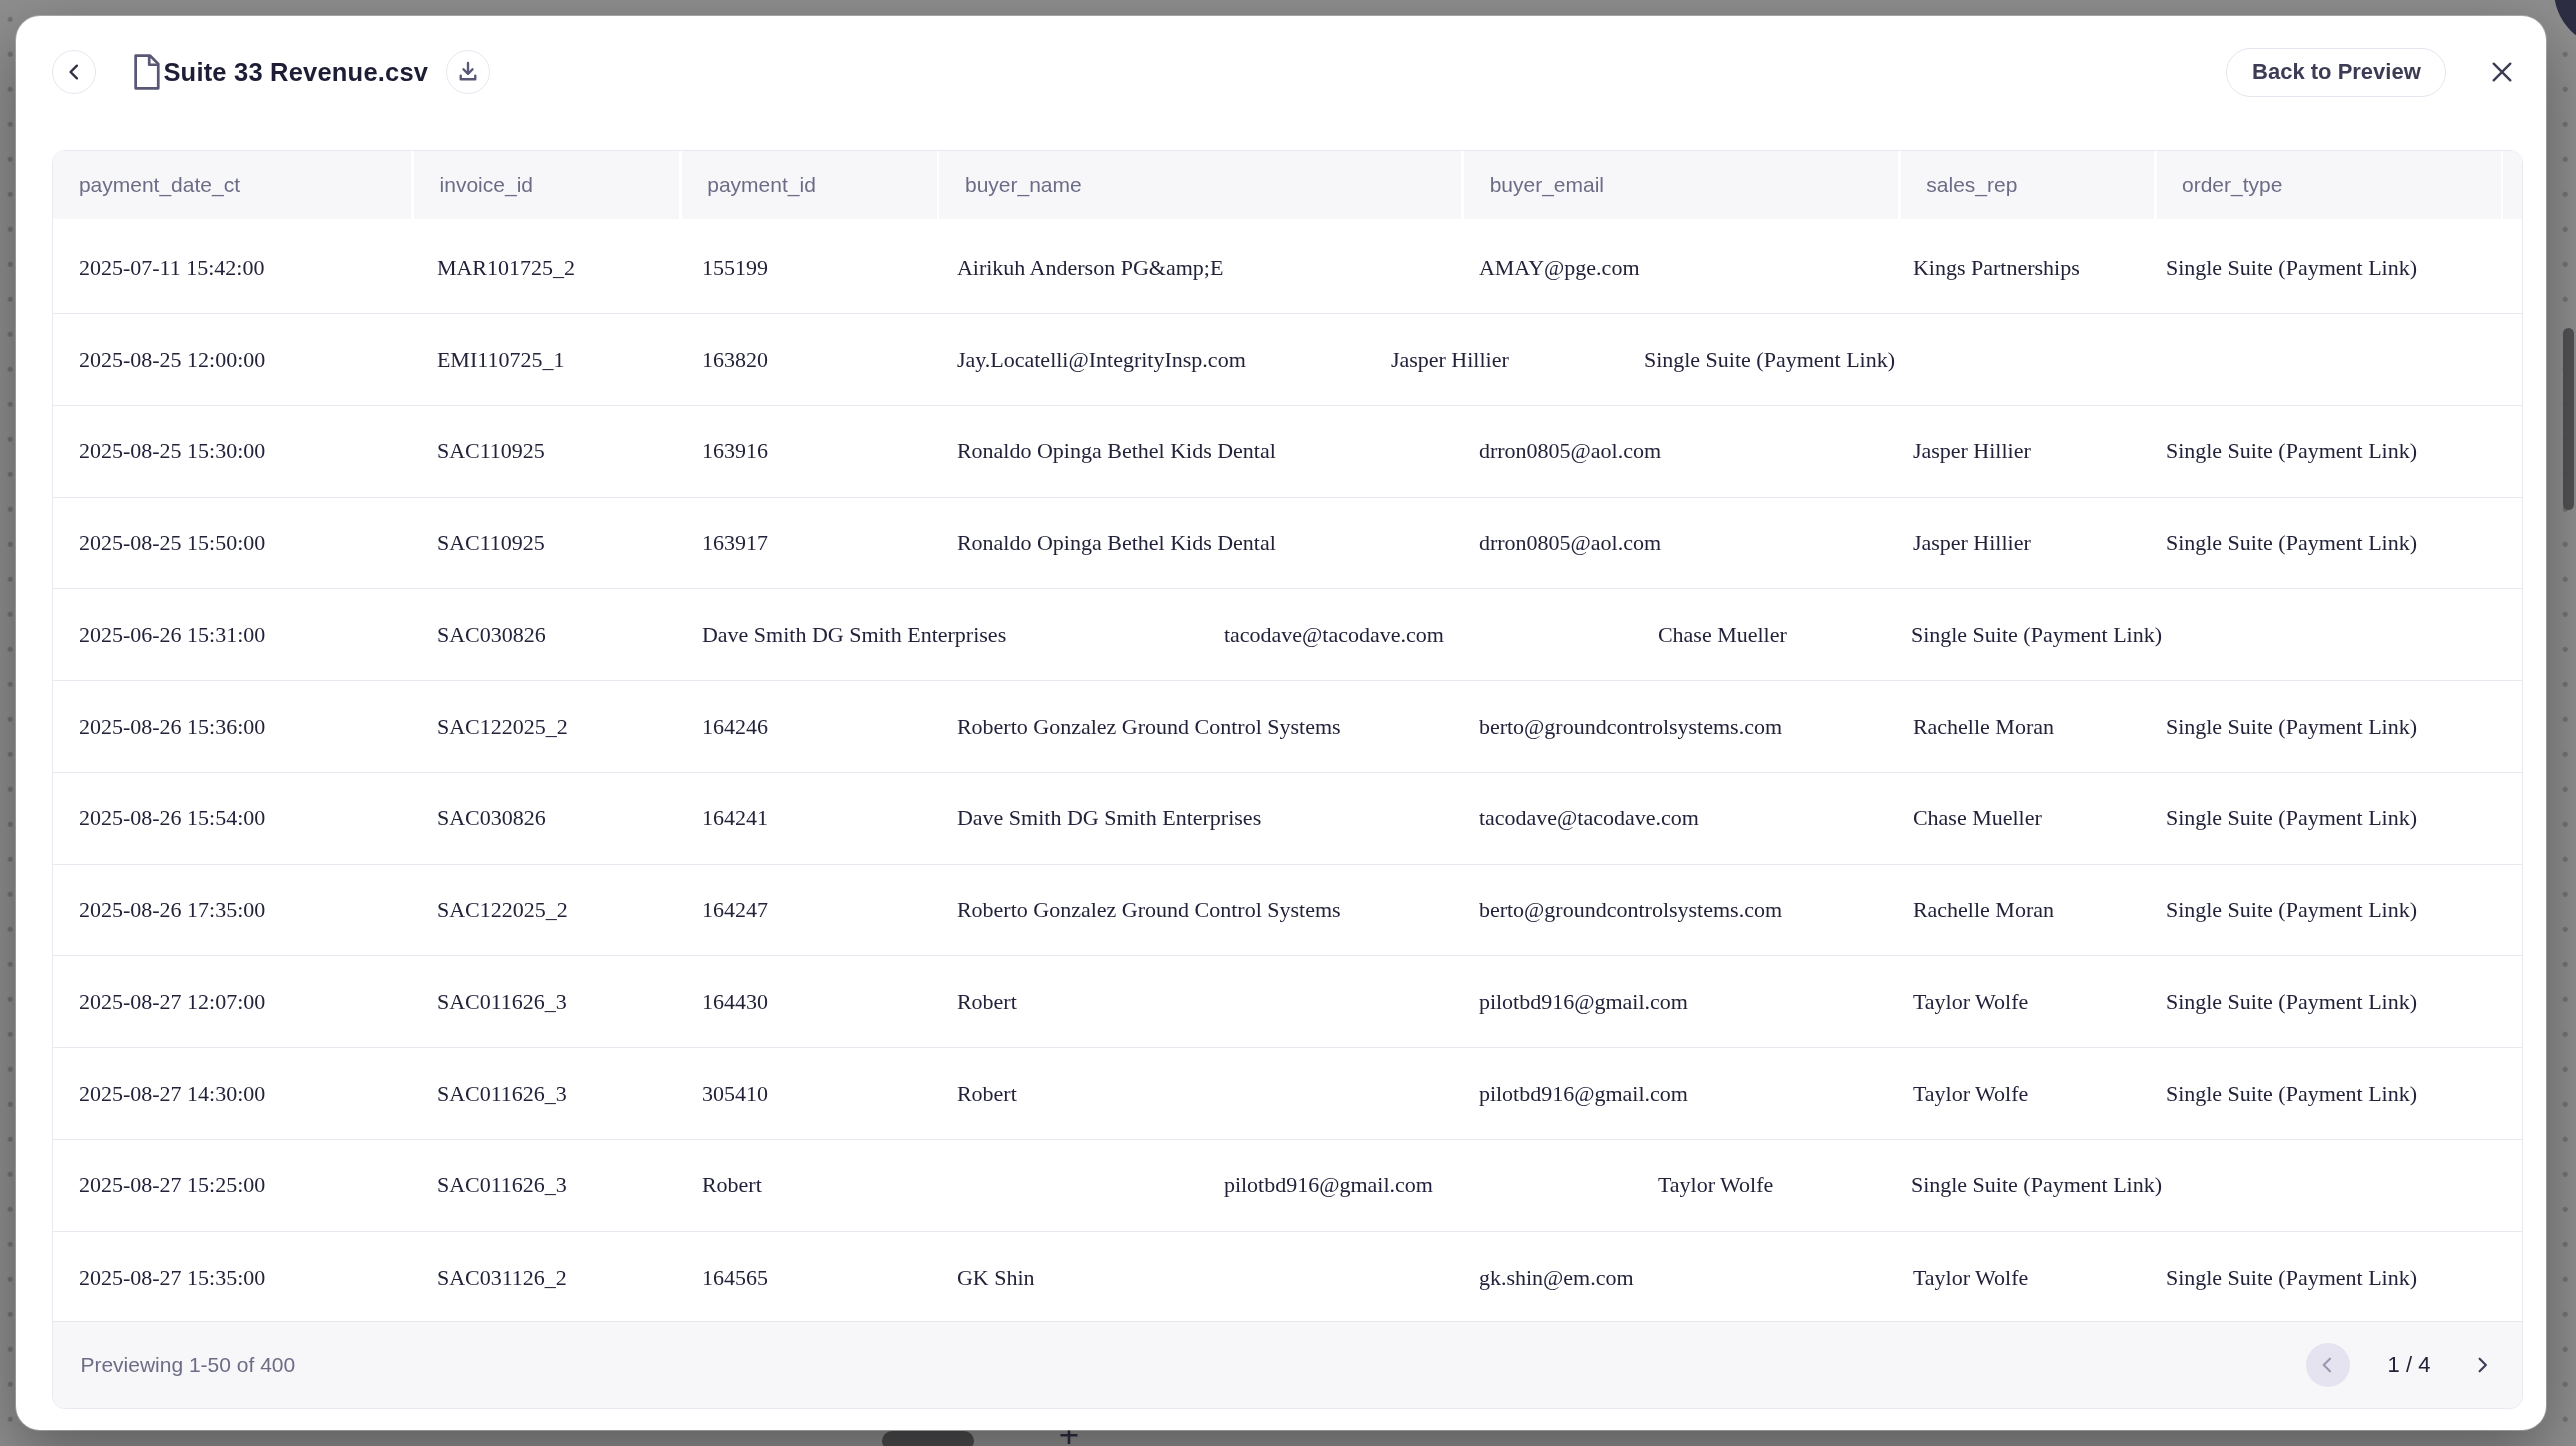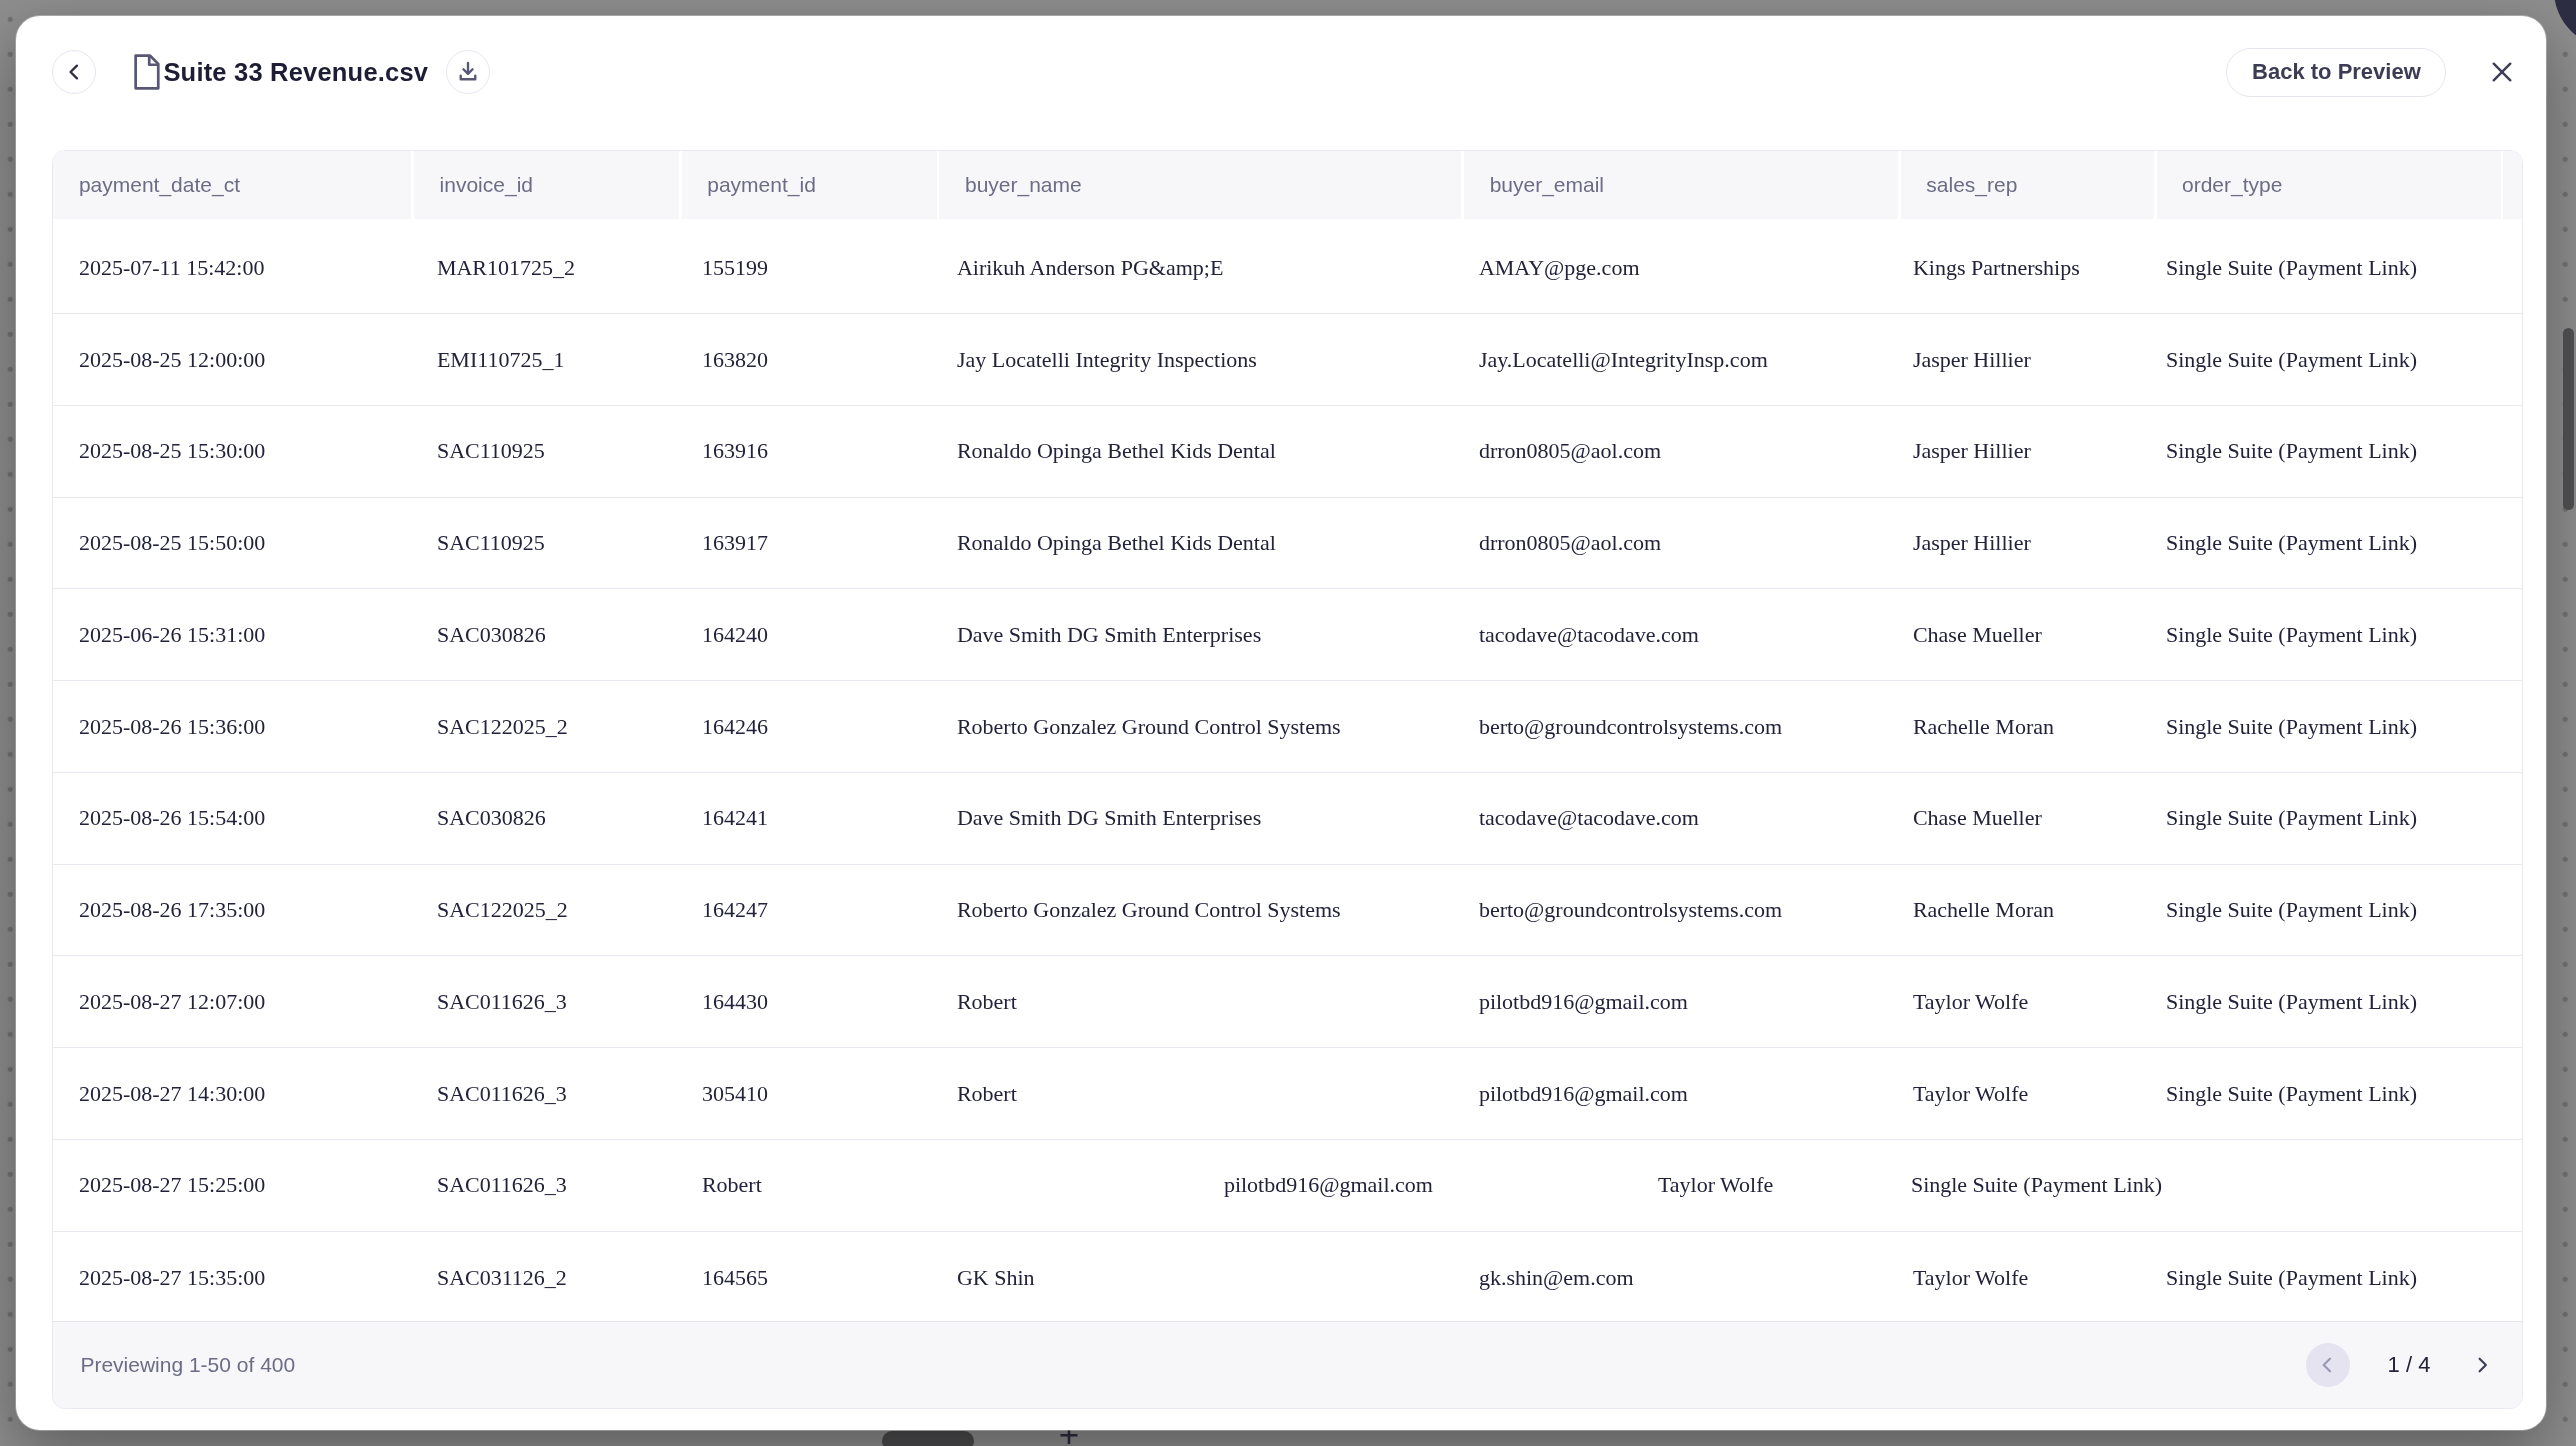--- a/index.html
+++ b/index.html
@@ -175,21 +175,20 @@
           <div class="td" style="width: 522px;">Airikuh Anderson PG&amp;amp;E</div>
           <div class="td" style="width: 434px;">AMAY@pge.com</div>
           <div class="td" style="width: 253px;">Kings Partnerships</div>
           <div class="td" style="width: 344px;">Single Suite (Payment Link)</div>
           <div class="td" style="width: 40px;"></div>
         </div>
         <div class="tr">
           <div class="td" style="width: 358px;">2025-08-25 12:00:00</div>
           <div class="td" style="width: 265px;">EMI110725_1</div>
           <div class="td" style="width: 255px;">163820</div>
-          <div class="td" style="width: 522px;">Jay Locatelli Integrity Inspections</div>
           <div class="td" style="width: 434px;">Jay.Locatelli@IntegrityInsp.com</div>
           <div class="td" style="width: 253px;">Jasper Hillier</div>
           <div class="td" style="width: 344px;">Single Suite (Payment Link)</div>
           <div class="td" style="width: 40px;"></div>
         </div>
         <div class="tr">
           <div class="td" style="width: 358px;">2025-08-25 15:30:00</div>
           <div class="td" style="width: 265px;">SAC110925</div>
           <div class="td" style="width: 255px;">163916</div>
           <div class="td" style="width: 522px;">Ronaldo Opinga Bethel Kids Dental</div>
@@ -204,21 +203,20 @@
           <div class="td" style="width: 255px;">163917</div>
           <div class="td" style="width: 522px;">Ronaldo Opinga Bethel Kids Dental</div>
           <div class="td" style="width: 434px;">drron0805@aol.com</div>
           <div class="td" style="width: 253px;">Jasper Hillier</div>
           <div class="td" style="width: 344px;">Single Suite (Payment Link)</div>
           <div class="td" style="width: 40px;"></div>
         </div>
         <div class="tr">
           <div class="td" style="width: 358px;">2025-06-26 15:31:00</div>
           <div class="td" style="width: 265px;">SAC030826</div>
-          <div class="td" style="width: 255px;">164240</div>
           <div class="td" style="width: 522px;">Dave Smith DG Smith Enterprises</div>
           <div class="td" style="width: 434px;">tacodave@tacodave.com</div>
           <div class="td" style="width: 253px;">Chase Mueller</div>
           <div class="td" style="width: 344px;">Single Suite (Payment Link)</div>
           <div class="td" style="width: 40px;"></div>
         </div>
         <div class="tr">
           <div class="td" style="width: 358px;">2025-08-26 15:36:00</div>
           <div class="td" style="width: 265px;">SAC122025_2</div>
           <div class="td" style="width: 255px;">164246</div>

